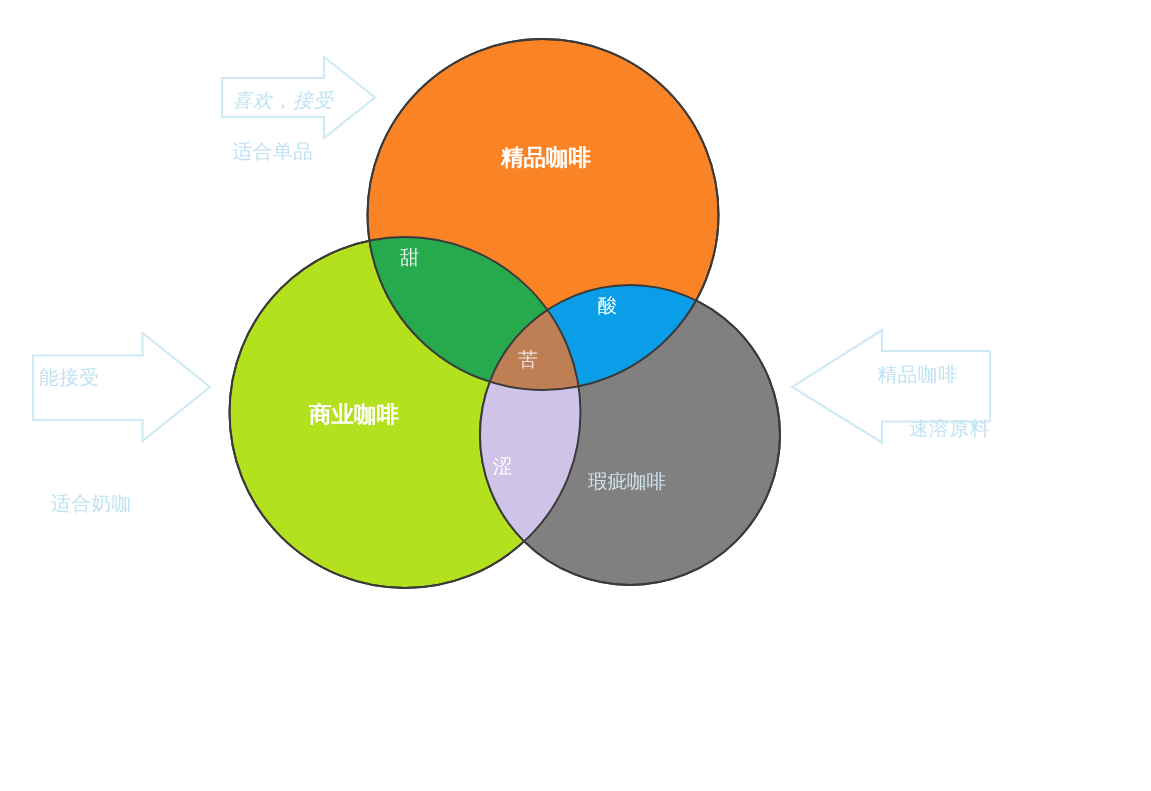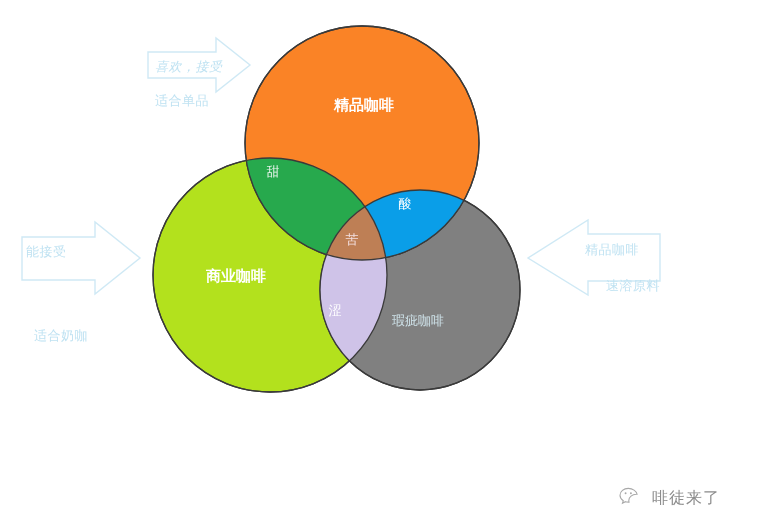--- a/index.html
+++ b/index.html
@@ -129,22 +129,14 @@
 
   <div class="annot annot-left-top-main">喜欢，接受</div>
   <div class="annot annot-left-top-sub">适合单品</div>
 
   <div class="annot annot-left-mid-main">能接受</div>
   <div class="annot annot-left-mid-sub">适合奶咖</div>
 
   <div class="annot annot-right-main">精品咖啡</div>
   <div class="annot annot-right-sub">速溶原料</div>
 
-  <div class="watermark">
-    <svg class="wm-icon" width="26" height="22" viewBox="0 0 26 22">
-      <path d="M9.3 1.4C4.7 1.4 1 4.5 1 8.3c0 2.2 1.3 4.2 3.3 5.4l-0.8 2.5 2.9-1.5c0.9 0.25 1.9 0.4 2.9 0.4 0.25 0 0.5 0 0.75-0.02-0.15-0.5-0.25-1.05-0.25-1.6 0-3.45 3.35-6.25 7.5-6.25 0.28 0 0.55 0.02 0.82 0.04C17.35 3.95 13.7 1.4 9.3 1.4z" fill="none" stroke="#a8a8a8" stroke-width="1.1"></path>
-      <circle cx="6.6" cy="6.3" r="0.95" fill="#a8a8a8"></circle>
-      <circle cx="11.9" cy="6.3" r="0.95" fill="#a8a8a8"></circle>
-    </svg>
-    <span class="wm-text">啡徒来了</span>
-  </div>
 
 </div>
 
 </body></html>

